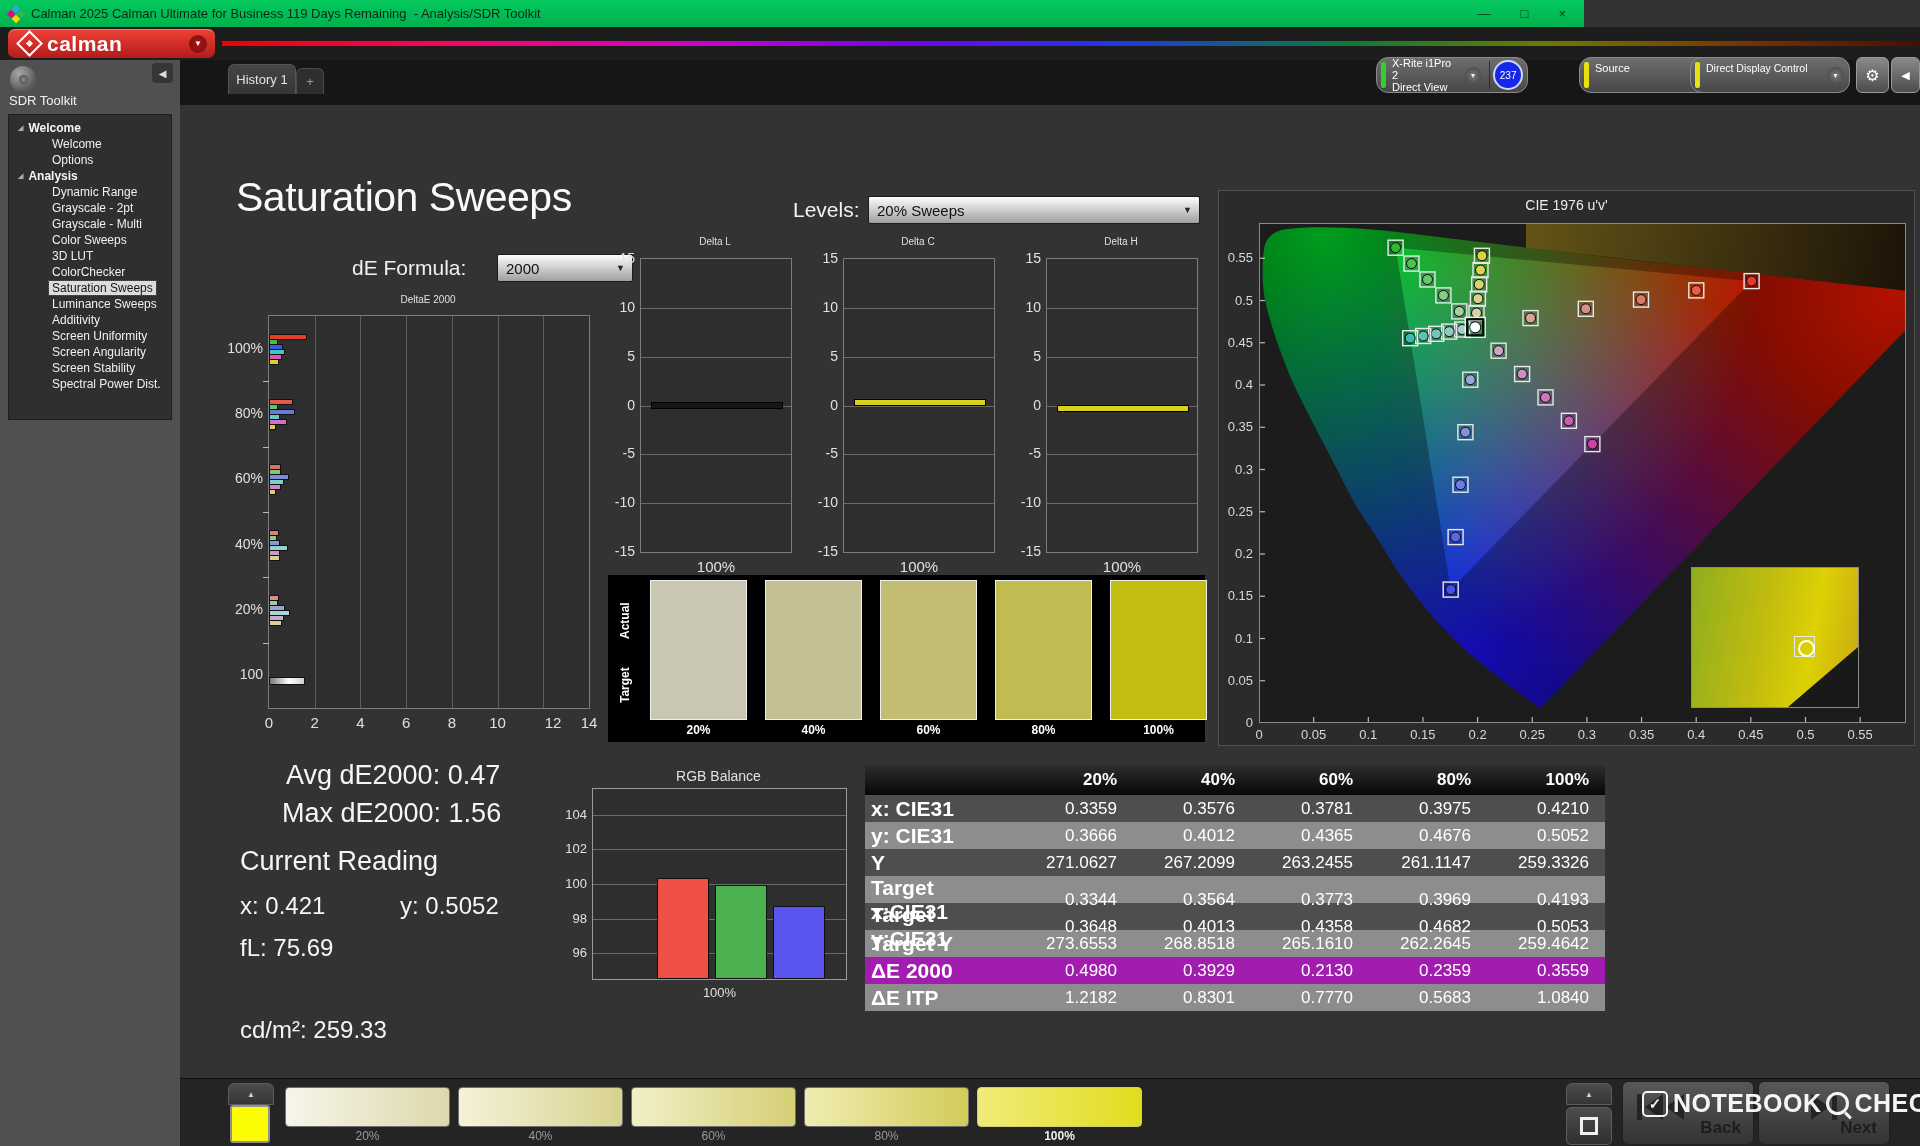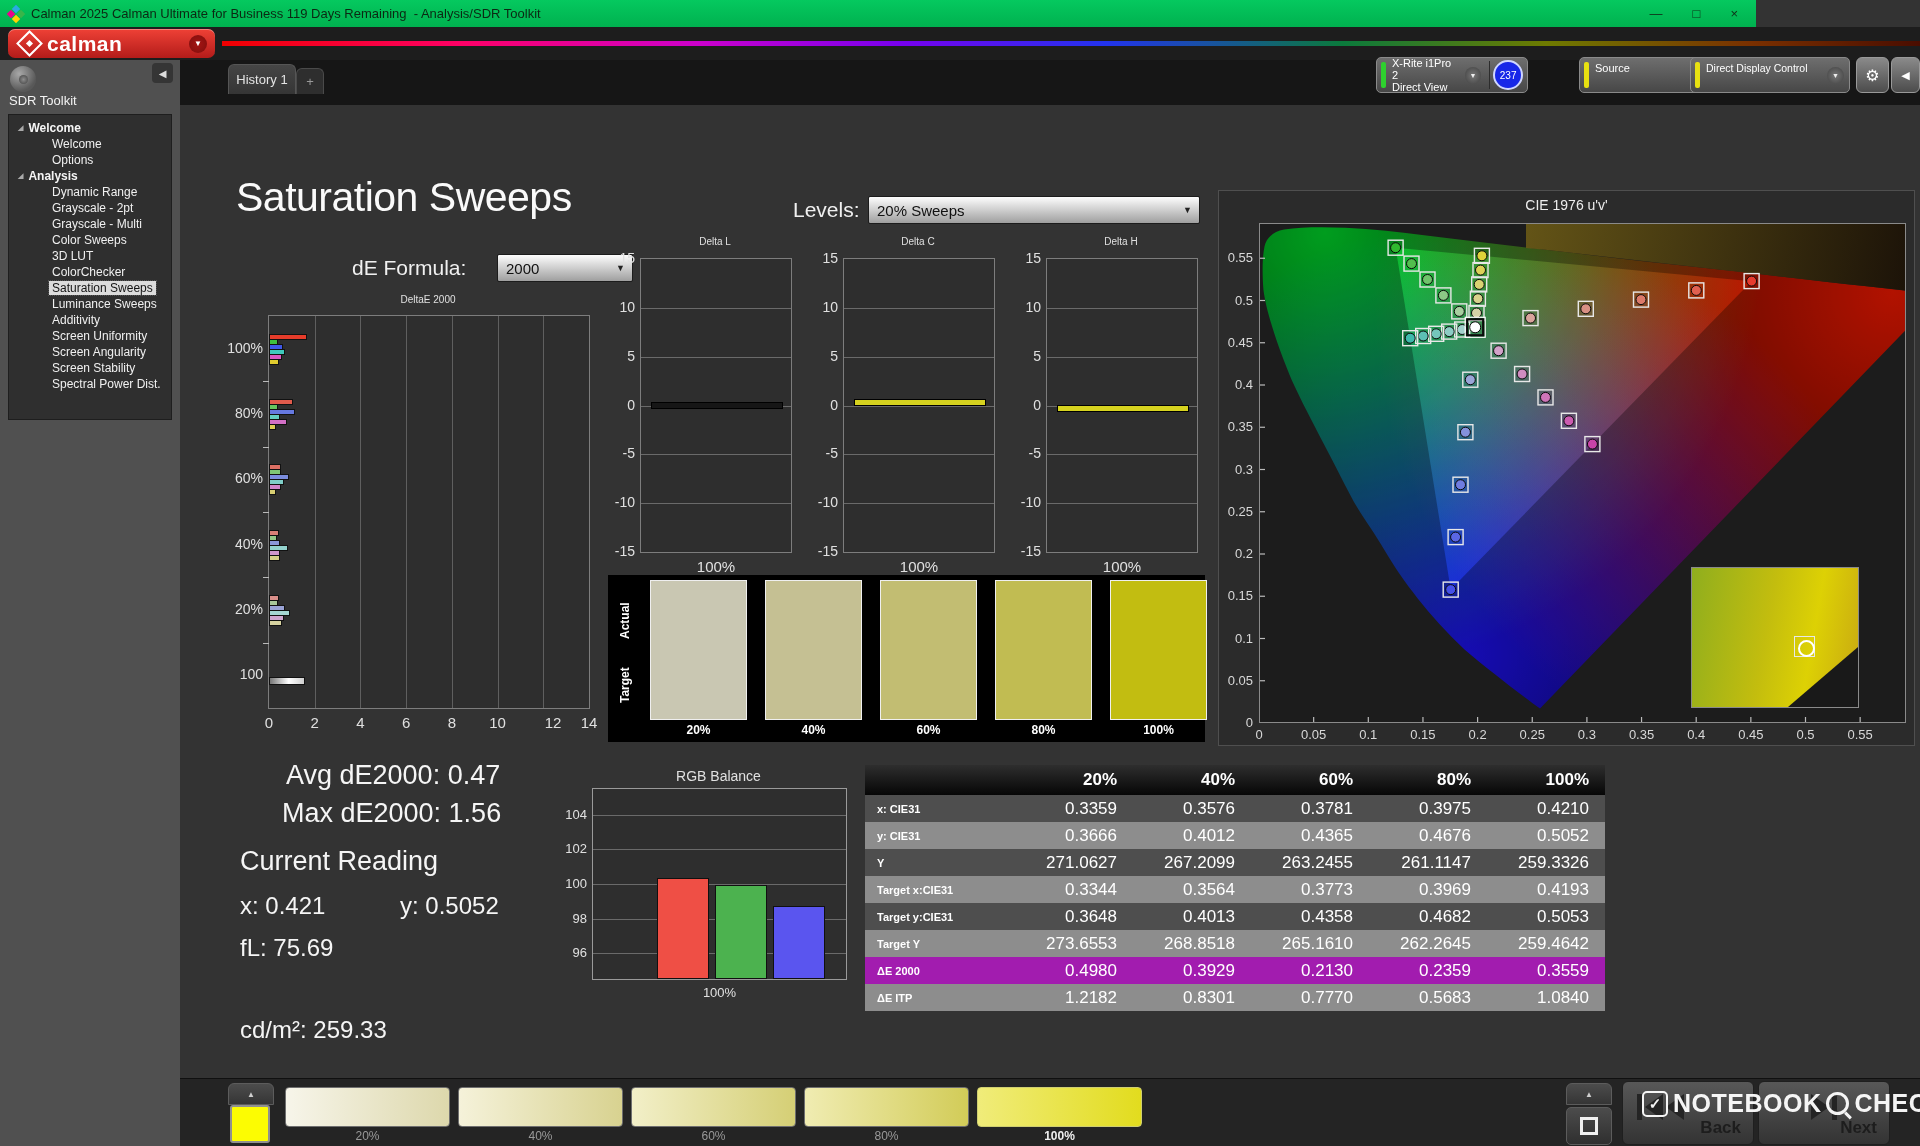--- a/index.html
+++ b/index.html
@@ -1,21 +1,21 @@
 <!DOCTYPE html>
 <html><head>
 <meta charset="utf-8">
 <style>
   html,body{margin:0;padding:0;background:#222;}
   #root{position:relative;width:1920px;height:1146px;background:#333;overflow:hidden;
         font-family:"Liberation Sans",sans-serif;color:#eee;}
   .abs{position:absolute;}
 
   
-  #titlebar{left:0;top:0;width:1756px;height:27px;background:linear-gradient(#05c95f,#00b14f);
+  #titlebar{left:0;top:0;width:1584px;height:27px;background:linear-gradient(#05c95f,#00b14f);
             display:flex;align-items:center;padding-left:8px;box-sizing:border-box;}
   #app-icon{position:relative;width:16px;height:16px;margin-right:7px;}
   #app-icon div{position:absolute;width:6px;height:6px;transform:rotate(45deg);}
   #titlebar-text{font-size:13px;color:#0c2813;white-space:pre;}
   #win-controls{margin-left:auto;display:flex;gap:30px;padding-right:18px;font-size:13px;color:#103018;}
   #win-controls span{cursor:default;}
 
   
   #logo-row{left:0;top:27px;width:1920px;height:33px;background:#1d1d1d;}
   #calman-btn{position:absolute;left:8px;top:2px;width:207px;height:29px;border-radius:7px;
@@ -32,21 +32,21 @@
 
   
   #tabstrip{left:180px;top:60px;width:1740px;height:45px;background:#161616;}
   #tab-history{position:absolute;left:48px;top:4px;width:66px;height:29px;background:linear-gradient(#454545,#353535);
                border:1px solid #555;border-bottom:none;border-radius:6px 6px 0 0;display:flex;align-items:center;
                justify-content:center;font-size:13px;color:#e4e4e4;}
   #tab-add{position:absolute;left:116px;top:8px;width:26px;height:25px;background:#2e2e2e;border:1px solid #4a4a4a;
            border-bottom:none;border-radius:6px 6px 0 0;display:flex;align-items:center;justify-content:center;
            font-size:13px;color:#999;}
   .tool-select{position:absolute;top:-3px;height:36px;background:linear-gradient(#6e6e6e,#474747);
-               border:1px solid #8a8a8a;border-radius:5px;display:flex;align-items:center;box-sizing:border-box;}
+               border:1px solid #8a8a8a;border-radius:12px;display:flex;align-items:center;box-sizing:border-box;}
   .tool-bar{width:5px;height:26px;border-radius:2px;margin:0 6px 0 4px;}
   .tool-lines{display:flex;flex-direction:column;justify-content:center;line-height:12px;font-size:11px;color:#fff;}
   .tool-arrow{width:17px;height:17px;border-radius:50%;background:radial-gradient(#777,#3f3f3f);color:#eee;
               font-size:7px;display:flex;align-items:center;justify-content:center;margin:0 5px;}
   .tool-divider{width:1px;height:28px;background:#2c2c2c;margin:0 3px;}
   #meter-badge{width:26px;height:26px;border-radius:50%;background:#1727e8;border:2px solid #cfd6ff;color:#fff;
                font-size:10px;display:flex;align-items:center;justify-content:center;margin-right:4px;}
   .sq-btn{position:absolute;top:-3px;width:31px;height:34px;border-radius:6px;background:linear-gradient(#8a8a8a,#4c4c4c);
           border:1px solid #999;display:flex;align-items:center;justify-content:center;color:#fff;font-size:16px;}
 
@@ -105,21 +105,21 @@
 
   
   .stat-big{position:absolute;font-size:27px;color:#f5f5f5;}
   .stat-med{position:absolute;font-size:24px;color:#f5f5f5;}
 
   
   #results-table{left:865px;top:765px;width:740px;}
   .t-row{display:grid;grid-template-columns:150px repeat(5,118px);height:27px;align-items:center;}
   .t-head{height:30px;background:linear-gradient(#2e2e2e,#060606);font-weight:bold;font-size:17px;color:#fff;}
   .t-cell{text-align:right;padding-right:16px;font-size:17px;color:#fff;}
-  .t-label{text-align:left;padding-left:12px;font-weight:bold;font-size:11px;color:#fff;}
+  .t-label{text-align:left;padding-left:6px;font-weight:bold;font-size:21px;color:#fff;}
 
   
   #bottom-bar{left:180px;top:1078px;width:1740px;height:68px;background:#242424;border-top:1px solid #101010;}
   .bb-up{position:absolute;top:4px;width:44px;height:20px;background:linear-gradient(#4c4c4c,#353535);
          border:1px solid #5c5c5c;border-radius:6px 6px 0 0;display:flex;align-items:center;justify-content:center;
          color:#cfcfcf;font-size:8px;}
   #bb-current{position:absolute;left:50px;top:26px;width:40px;height:38px;border:2px solid #909090;border-radius:3px;box-sizing:border-box;}
   .bb-swatch{position:absolute;top:8px;width:165px;height:40px;border:1px solid #6f6f6f;border-radius:4px;box-sizing:border-box;}
   .bb-swatch.sel{border-color:#cfcf70;}
   .bb-label{position:absolute;top:50px;width:165px;text-align:center;font-size:12px;color:#9a9a9a;}

